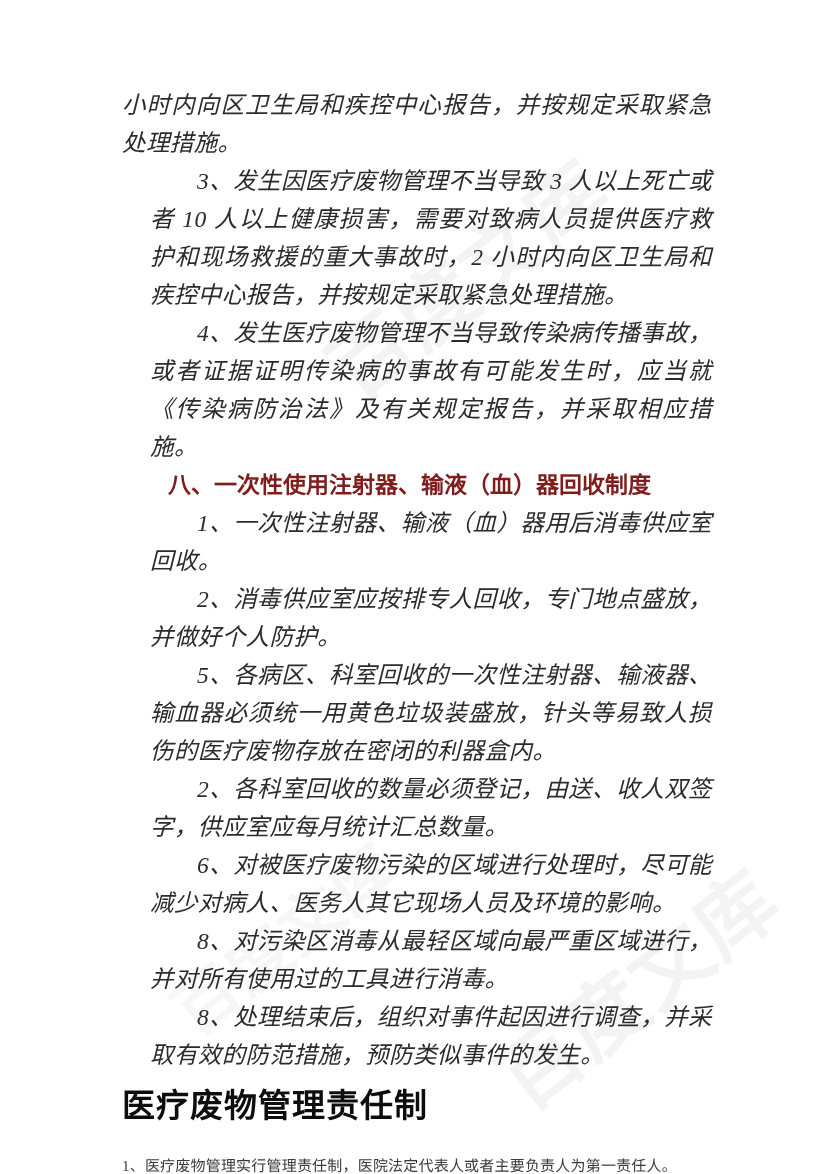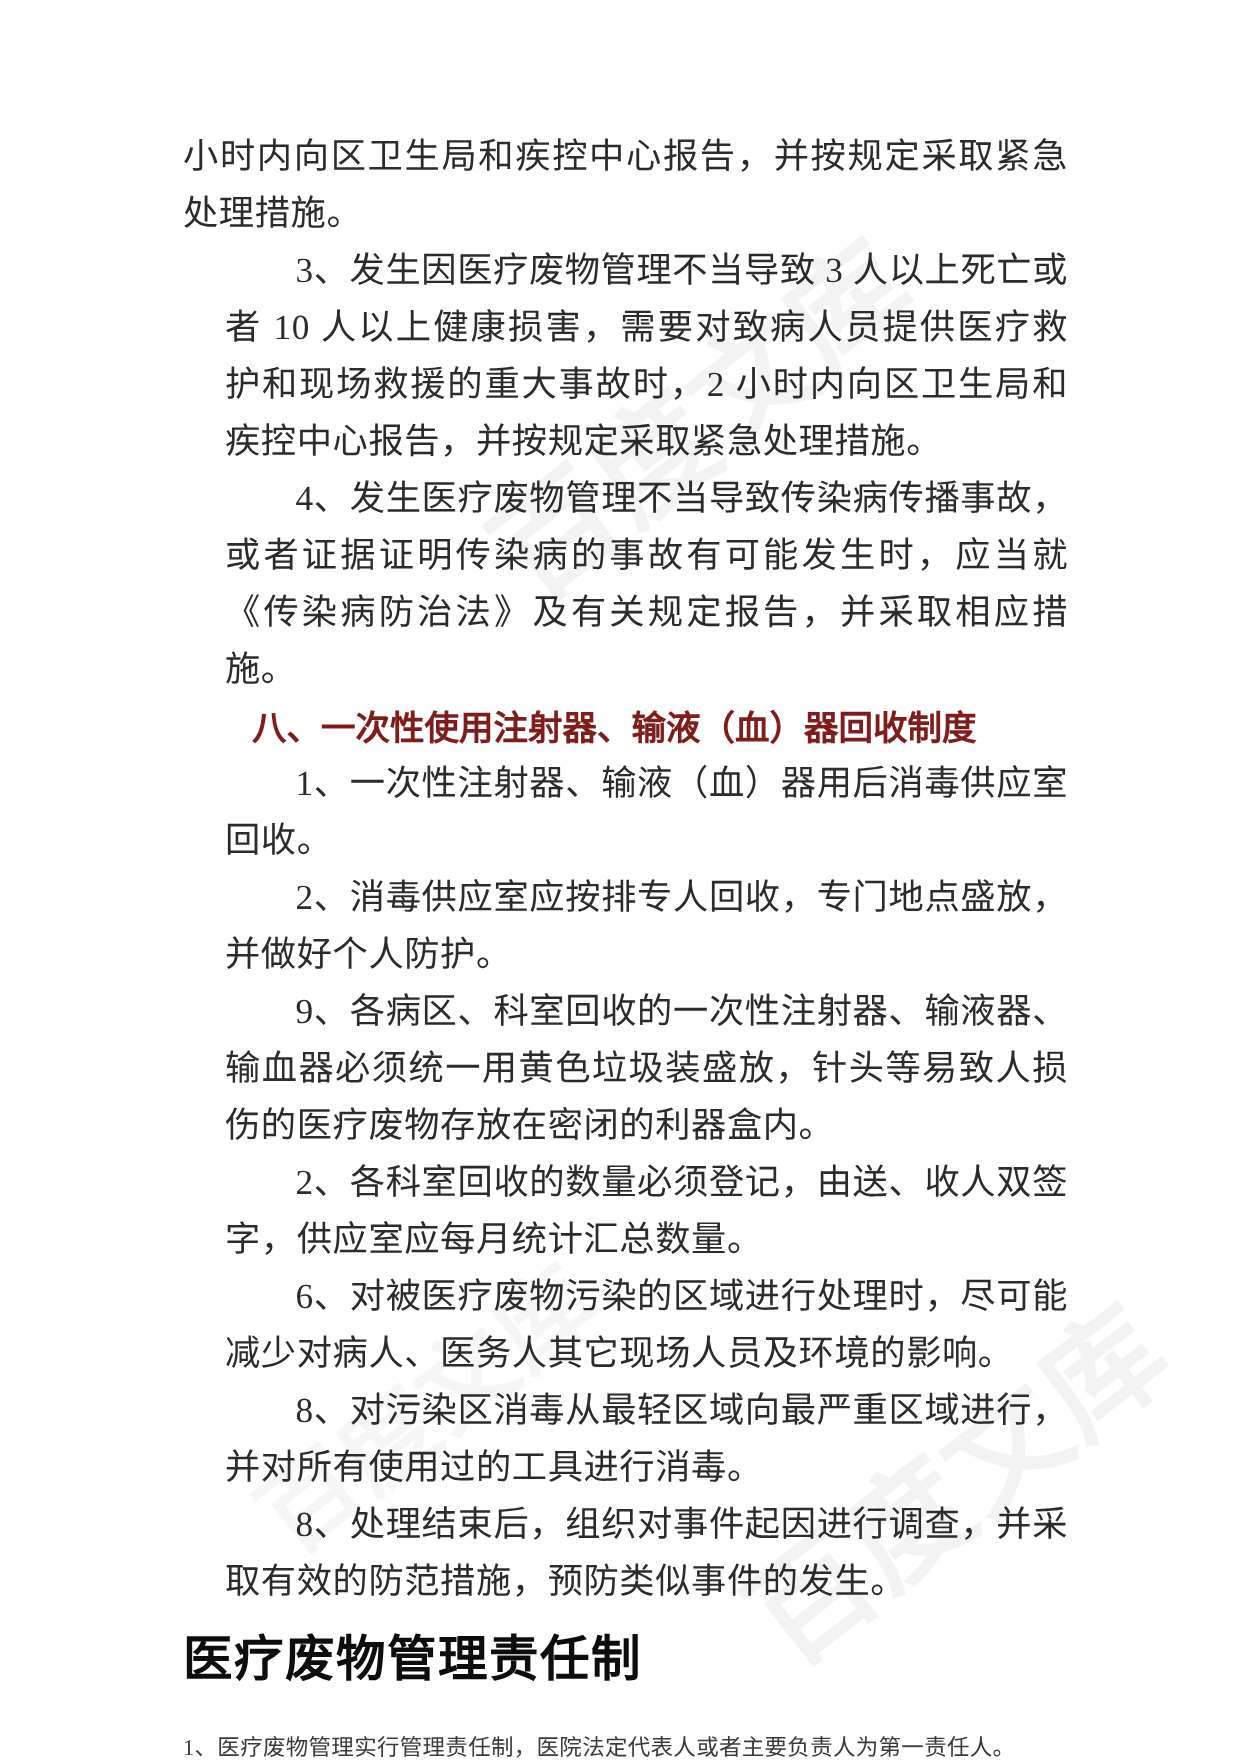--- a/index.html
+++ b/index.html
@@ -72,20 +72,21 @@
     color: #2b2b2b;
     text-align: justify;
     text-align-last: left;
     margin: 0;
     letter-spacing: 0.4px;
     white-space: pre-wrap;
   }
 
   .para {
     margin: 0;
+    font-style: italic;
   }
 
   .indent {
     text-indent: 47px;
     margin-left: 28px;
   }
 
   .section-heading {
     font-family: "Liberation Sans", "DejaVu Sans", sans-serif;
     font-weight: 700;
@@ -140,21 +141,21 @@
     <p class="body-line para">小时内向区卫生局和疾控中心报告，并按规定采取紧急处理措施。</p>
 
     <p class="body-line para indent">3、发生因医疗废物管理不当导致 3 人以上死亡或者 10 人以上健康损害，需要对致病人员提供医疗救护和现场救援的重大事故时，2 小时内向区卫生局和疾控中心报告，并按规定采取紧急处理措施。</p>
 
     <p class="body-line para indent">4、发生医疗废物管理不当导致传染病传播事故，或者证据证明传染病的事故有可能发生时，应当就《传染病防治法》及有关规定报告，并采取相应措施。</p>
 
     <p class="section-heading">八、一次性使用注射器、输液（血）器回收制度</p>
 
     <p class="body-line para indent">1、一次性注射器、输液（血）器用后消毒供应室回收。</p>
     <p class="body-line para indent">2、消毒供应室应按排专人回收，专门地点盛放，并做好个人防护。</p>
-    <p class="body-line para indent">9、各病区、科室回收的一次性注射器、输液器、输血器必须统一用黄色垃圾装盛放，针头等易致人损伤的医疗废物存放在密闭的利器盒内。</p>
+    <p class="body-line para indent">5、各病区、科室回收的一次性注射器、输液器、输血器必须统一用黄色垃圾装盛放，针头等易致人损伤的医疗废物存放在密闭的利器盒内。</p>
     <p class="body-line para indent">2、各科室回收的数量必须登记，由送、收人双签字，供应室应每月统计汇总数量。</p>
     <p class="body-line para indent">6、对被医疗废物污染的区域进行处理时，尽可能减少对病人、医务人其它现场人员及环境的影响。</p>
     <p class="body-line para indent">8、对污染区消毒从最轻区域向最严重区域进行，并对所有使用过的工具进行消毒。</p>
     <p class="body-line para indent">8、处理结束后，组织对事件起因进行调查，并采取有效的防范措施，预防类似事件的发生。</p>
 
     <h1 class="doc-title">医疗废物管理责任制</h1>
 
     <div class="small-block">
       <p class="small-line">1、医疗废物管理实行管理责任制，医院法定代表人或者主要负责人为第一责任人。</p>
 

